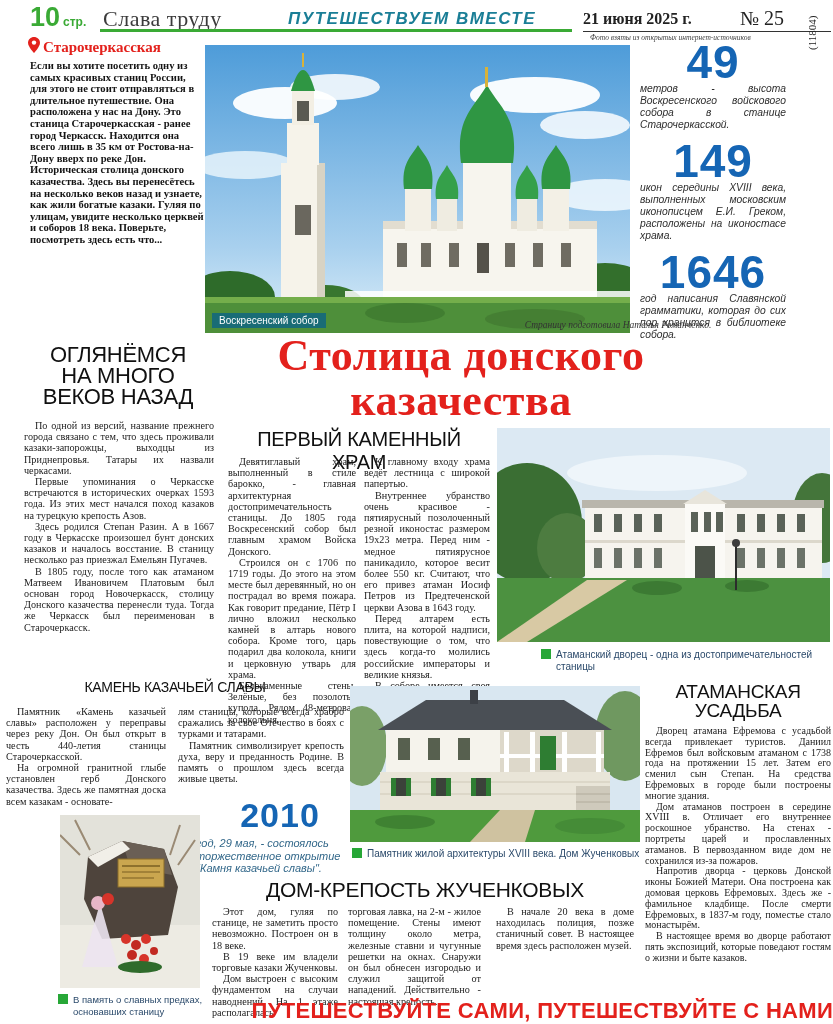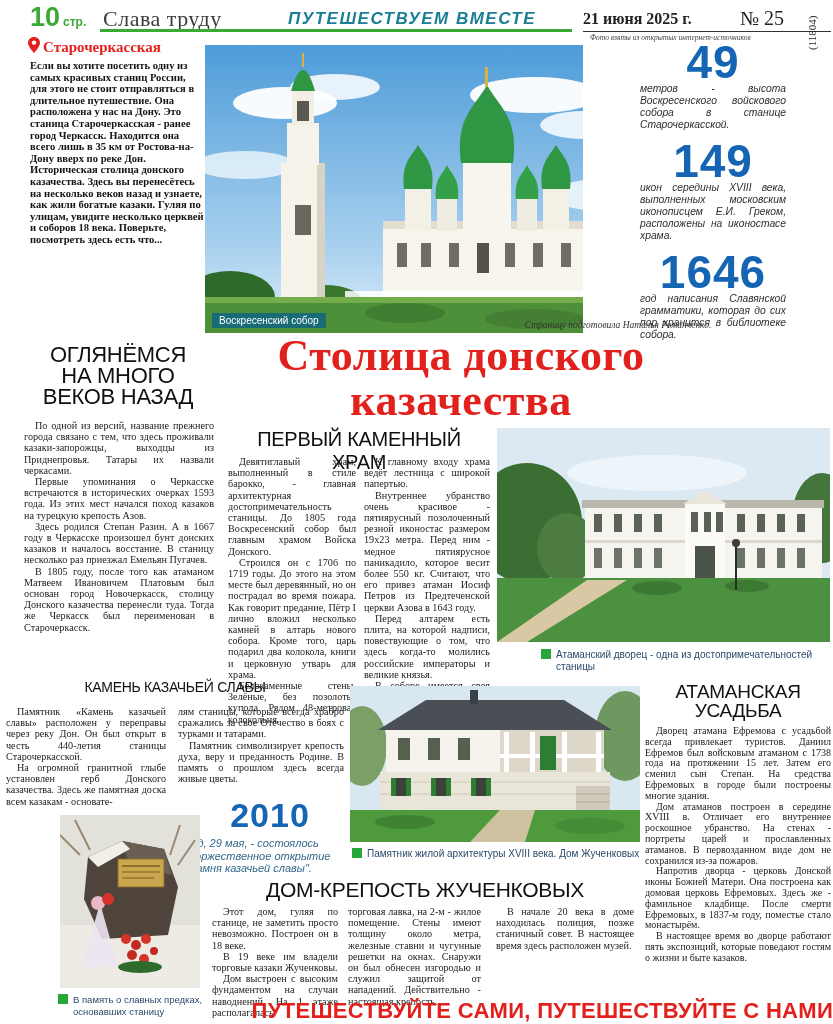--- a/index.html
+++ b/index.html
@@ -73,21 +73,21 @@
       <svg width="12" height="16" viewBox="0 0 12 16">
           <path d="M6 0C2.7 0 0 2.6 0 5.8 0 10 6 16 6 16s6-6 6-10.2C12 2.6 9.3 0 6 0z" fill="#e3211c"></path>
           <circle cx="6" cy="5.6" r="2.2" fill="#fff"></circle>
         </svg>
     </span>
     <span>Старочеркасская</span>
   </div>
 
   <div class="abs intro" style="left:30px; top:60px; width:174px; height:272px;">Если вы хотите посетить одну из самых красивых станиц России, для этого не стоит отправляться в длительное путешествие. Она расположена у нас на Дону. Это станица Старочеркасская - ранее город Черкасск. Находится она всего лишь в 35 км от Ростова-на-Дону вверх по реке Дон. Историческая столица донского казачества. Здесь вы перенесётесь на несколько веков назад и узнаете, как жили богатые казаки. Гуляя по улицам, увидите несколько церквей и соборов 18 века. Поверьте, посмотреть здесь есть что...</div>
 
-  <div class="abs photo" style="left:205px; top:45px; width:378px; height:288px;">
+  <div class="abs photo" style="left:205px; top:45px; width:425px; height:288px;">
     <svg width="425" height="288" viewBox="0 0 425 288">
       <defs>
         <linearGradient id="sky1" x1="0" y1="0" x2="0" y2="1">
           <stop offset="0" stop-color="#4e9cd9"></stop>
             <stop offset="0.7" stop-color="#a8d0ee"></stop>
             <stop offset="1" stop-color="#dceef9"></stop>
         </linearGradient>
       </defs>
       <rect width="425" height="288" fill="url(#sky1)"></rect>
       <ellipse cx="80" cy="58" rx="52" ry="16" fill="#ffffff" opacity="0.95"></ellipse>
@@ -241,21 +241,21 @@
   <div class="abs h-sans" style="left:0px; top:679px; width:350px; font-size:14px;">КАМЕНЬ КАЗАЧЬЕЙ СЛАВЫ</div>
   <div class="abs col" style="left:6px; top:706px; width:160px; height:106px;">
     <p>Памятник «Камень казачьей славы» расположен у переправы через реку Дон. Он был открыт в честь 440-летия станицы Старочеркасской.</p>
     <p>На огромной гранитной глыбе установлен герб Донского казачества. Здесь же памятная доска всем казакам - основате-</p>
   </div>
   <div class="abs col" style="left:178px; top:706px; width:166px; height:96px;">
     <p class="noindent">лям станицы, которые всегда храбро сражались за свое Отечество в боях с турками и татарами.</p>
     <p>Памятник символизирует крепость духа, веру и преданность Родине. В память о прошлом здесь всегда живые цветы.</p>
   </div>
 
-  <div class="abs" style="left:186px; top:798px; width:168px;">
+  <div class="abs" style="left:196px; top:798px; width:168px;">
     <div class="stat-num" style="font-size:34px; line-height:34px;">2010</div>
     <div class="stat2010-txt" style="margin-top:5px;">год, 29 мая, - состоялось торжественное открытие "Камня казачьей славы".</div>
   </div>
 
   <div class="abs photo" style="left:60px; top:815px; width:140px; height:173px;">
     <svg width="140" height="173" viewBox="0 0 140 173">
       <rect width="140" height="173" fill="#e3e2da"></rect>
       <path d="M0,20 L20,40 M15,5 L30,35 M120,10 L110,40 M135,25 L118,50" stroke="#9a8a74" stroke-width="2" fill="none"></path>
       <rect x="0" y="110" width="140" height="63" fill="#edebe3"></rect>
 

